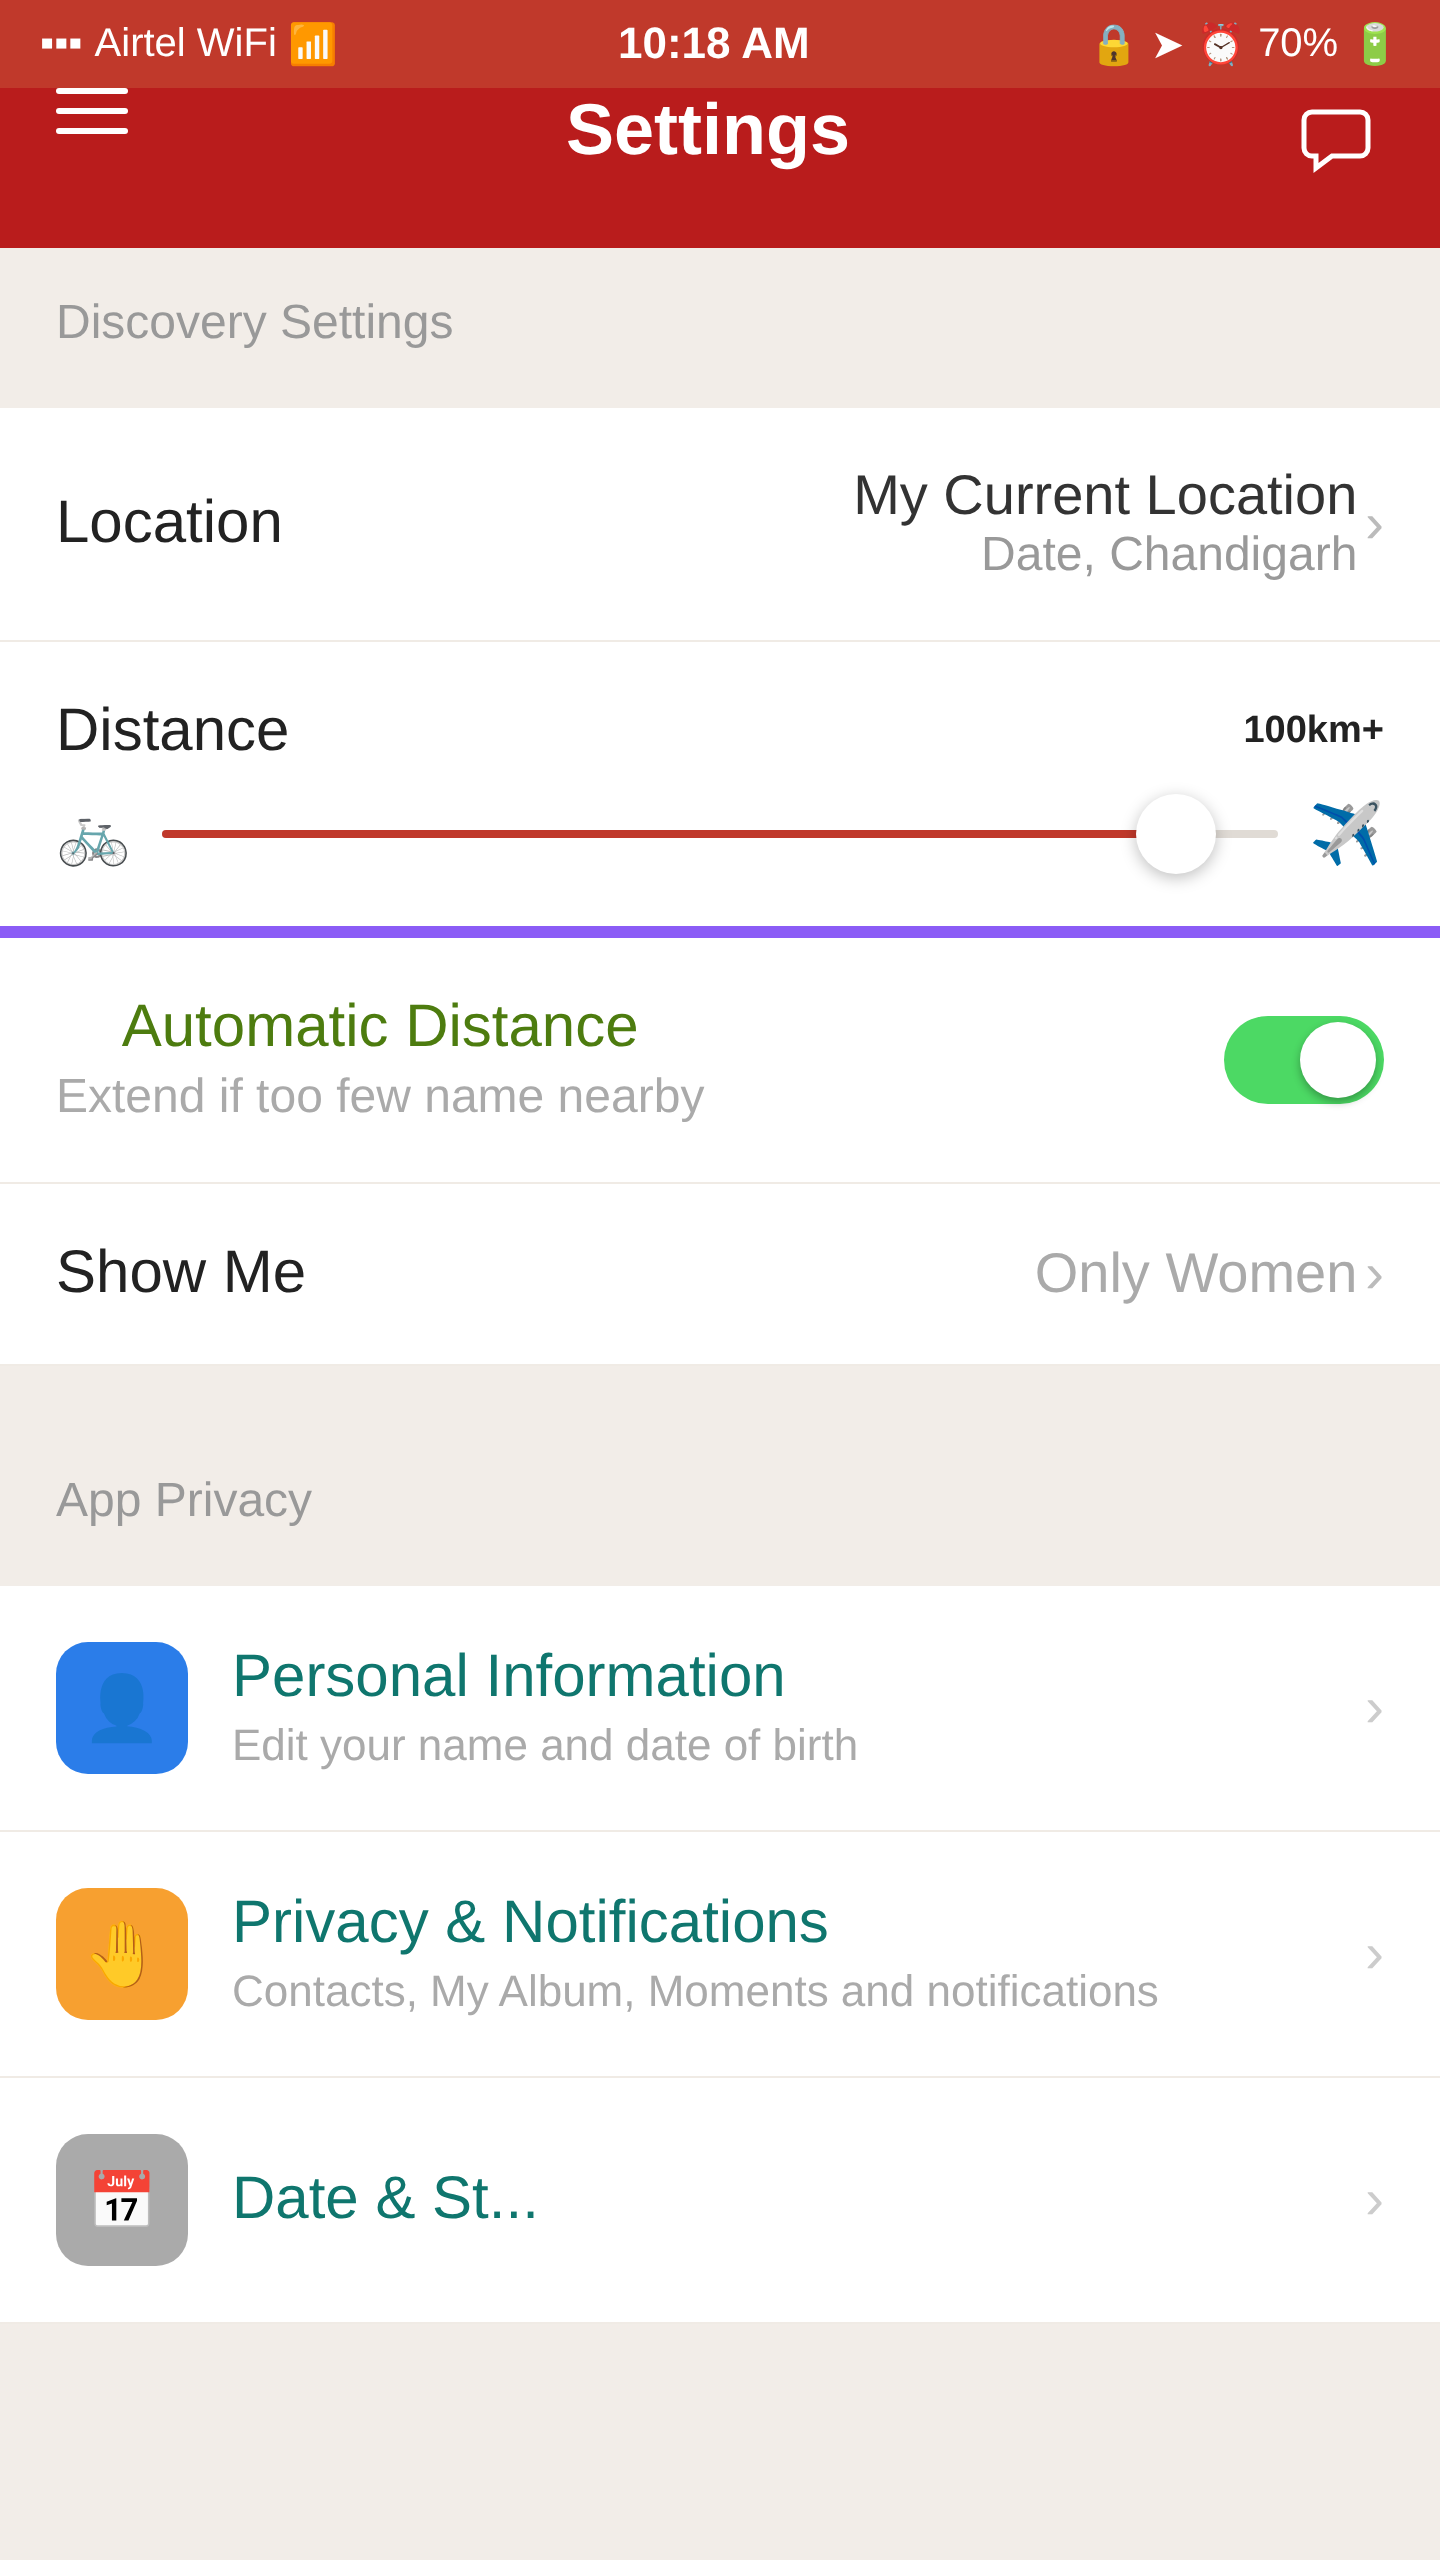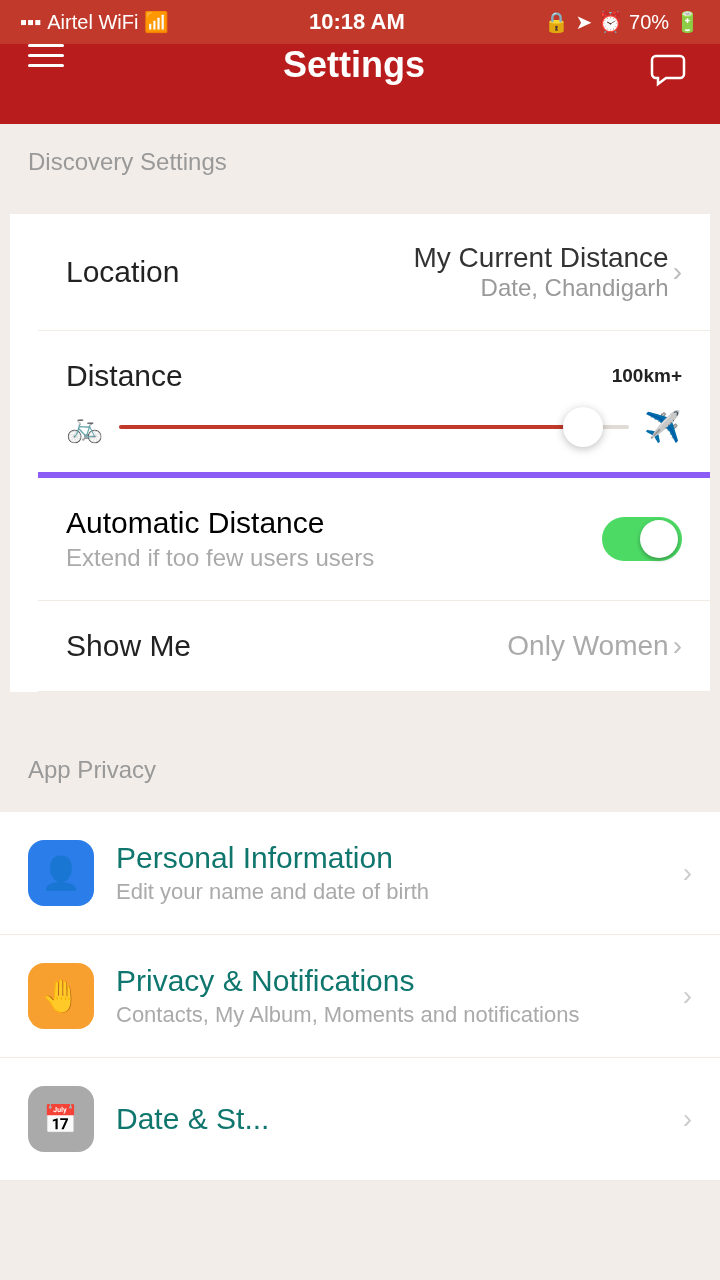--- a/index.html
+++ b/index.html
@@ -86,22 +86,21 @@
       padding: 24px 28px 28px;
       font-size: 24px;
       color: #999;
       font-weight: 400;
       background: #f2ede8;
     }
 
     
     .settings-card {
       background: white;
-      margin: 10px;
-      padding-left: 28px;
+      margin: 0;
     }
     .setting-row {
       padding: 28px 28px;
       border-bottom: 1px solid #f0ebe5;
       display: flex;
       align-items: center;
       justify-content: space-between;
       background: white;
     }
     .setting-row:last-child {
@@ -195,21 +194,22 @@
     .auto-distance-section {
       background: white;
       padding: 28px 28px;
       border-bottom: 1px solid #f0ebe5;
       display: flex;
       align-items: center;
       justify-content: space-between;
     }
     .auto-distance-text .title {
       font-size: 30px;
-      color: #000000;
+      color: #4d7c0f;
+      text-align: center;
     }
     .auto-distance-text .subtitle {
       font-size: 24px;
       color: #aaa;
       margin-top: 4px;
     }
 
     
     .toggle {
       width: 80px;
@@ -346,21 +346,21 @@
 
 <div class="section-header">
   <span>Discovery Settings</span>
 </div>
 
 <div class="settings-card">
   <div class="setting-row" style="cursor:pointer;">
     <span class="setting-label">Location</span>
     <div class="setting-value location-value">
       <div>
-        <div class="location-main">My Current Distance</div>
+        <div class="location-main">My Current Location</div>
         <div class="location-sub">Date, Chandigarh</div>
       </div>
       <span class="chevron">›</span>
     </div>
   </div>
 
   <div class="distance-section">
     <div class="distance-header">
       <span class="distance-label">Distance</span>
       <span class="distance-value">100km+</span>
@@ -371,21 +371,21 @@
         <div class="slider-fill" style="width:93%;"></div>
         <div class="slider-thumb" style="left:calc(91% - 20px);"></div>
       </div>
       <span class="slider-icon">✈️</span>
     </div>
   </div>
 
   <div class="auto-distance-section">
     <div class="auto-distance-text">
       <div class="title">Automatic Distance</div>
-      <div class="subtitle">Extend if too few users users</div>
+      <div class="subtitle">Extend if too few name nearby</div>
     </div>
     <div class="toggle">
       <div class="toggle-knob"></div>
     </div>
   </div>
 
   <div class="show-me-section">
     <span class="setting-label">Show Me</span>
     <div class="setting-value">
       <span>Only Women</span>

